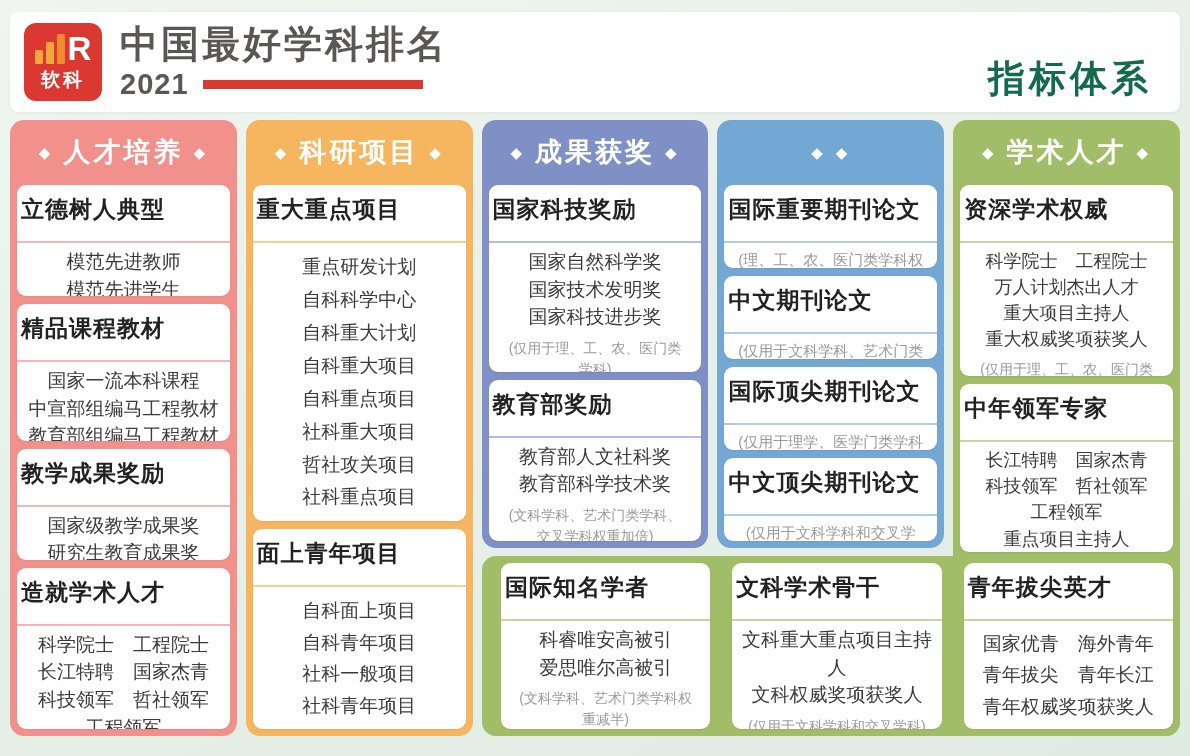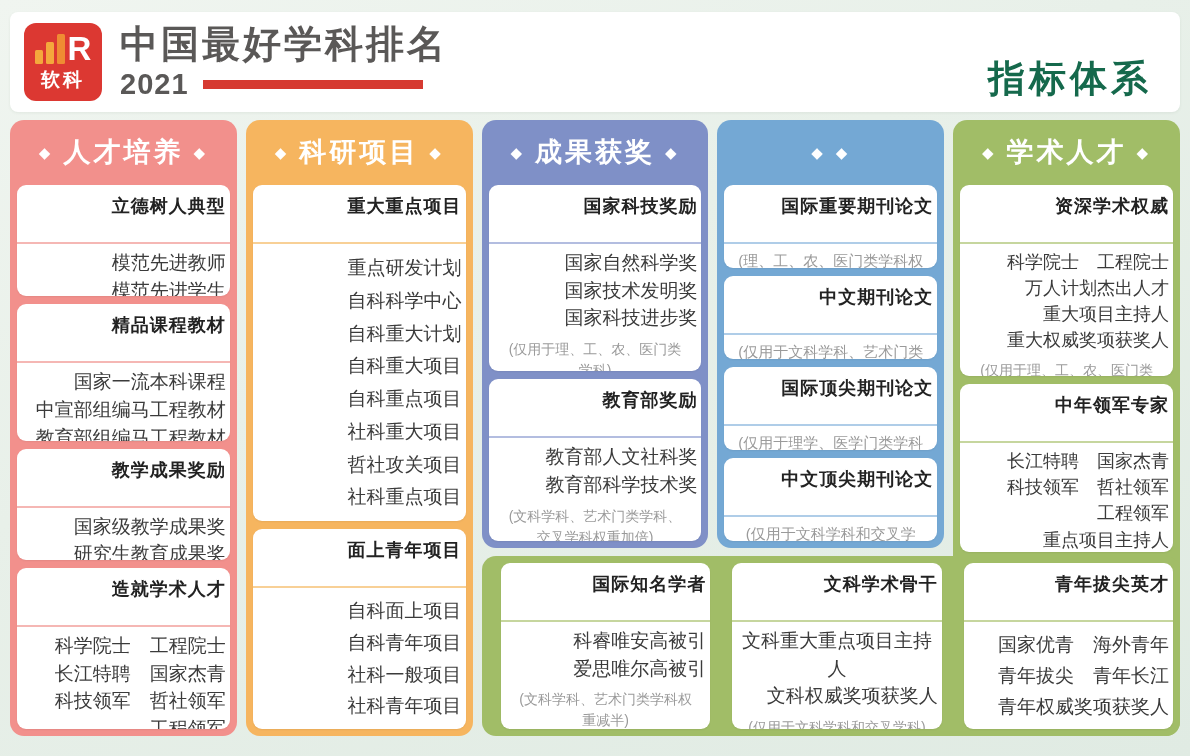--- a/index.html
+++ b/index.html
@@ -50,23 +50,23 @@
   .col-header {
     flex:0 0 50px; display:flex; align-items:center; justify-content:center; gap:10px;
     color:#fff; font-size:27px; font-weight:700; letter-spacing:3px;
   }
   .dia { font-size:15px; line-height:1; }
   .card {
     background:#fff; border-radius:9px; overflow:hidden;
     display:flex; flex-direction:column;
     box-shadow: 0 1px 2px rgba(0,0,0,.06);
   }
-  .card-title { padding:9px 4px 24px; text-align:right; font-size:18px; font-weight:700; color:#222; letter-spacing:1px; }
+  .card-title { padding:9px 4px 16px; text-align:left; font-size:23px; font-weight:700; color:#222; letter-spacing:1px; }
   .divider { height:2px; flex:0 0 2px; background:var(--line); }
-  .items { flex:1; display:flex; flex-direction:column; justify-content:space-evenly; padding:5px 4px;align-items:flex-end; }
+  .items { flex:1; display:flex; flex-direction:column; justify-content:space-evenly; padding:5px 4px; }
   .item { text-align:center; font-size:19px; color:#3b3b3b; line-height:1.45; white-space:pre-wrap; }
   .items-tight .item { font-size:18px; }
   .note { text-align:center; font-size:14px; color:#9a9a9a; padding:2px 16px 10px; line-height:1.5; }
   .note-area { flex:1; display:flex; align-items:center; justify-content:center; padding:6px 12px; }
   .note-area .note { padding:0; font-size:15px; }
 
   
   .band {
     position:absolute; left:472px; right:0; top:436px; bottom:0; z-index:2;
     background: var(--bg); border-radius:14px;

